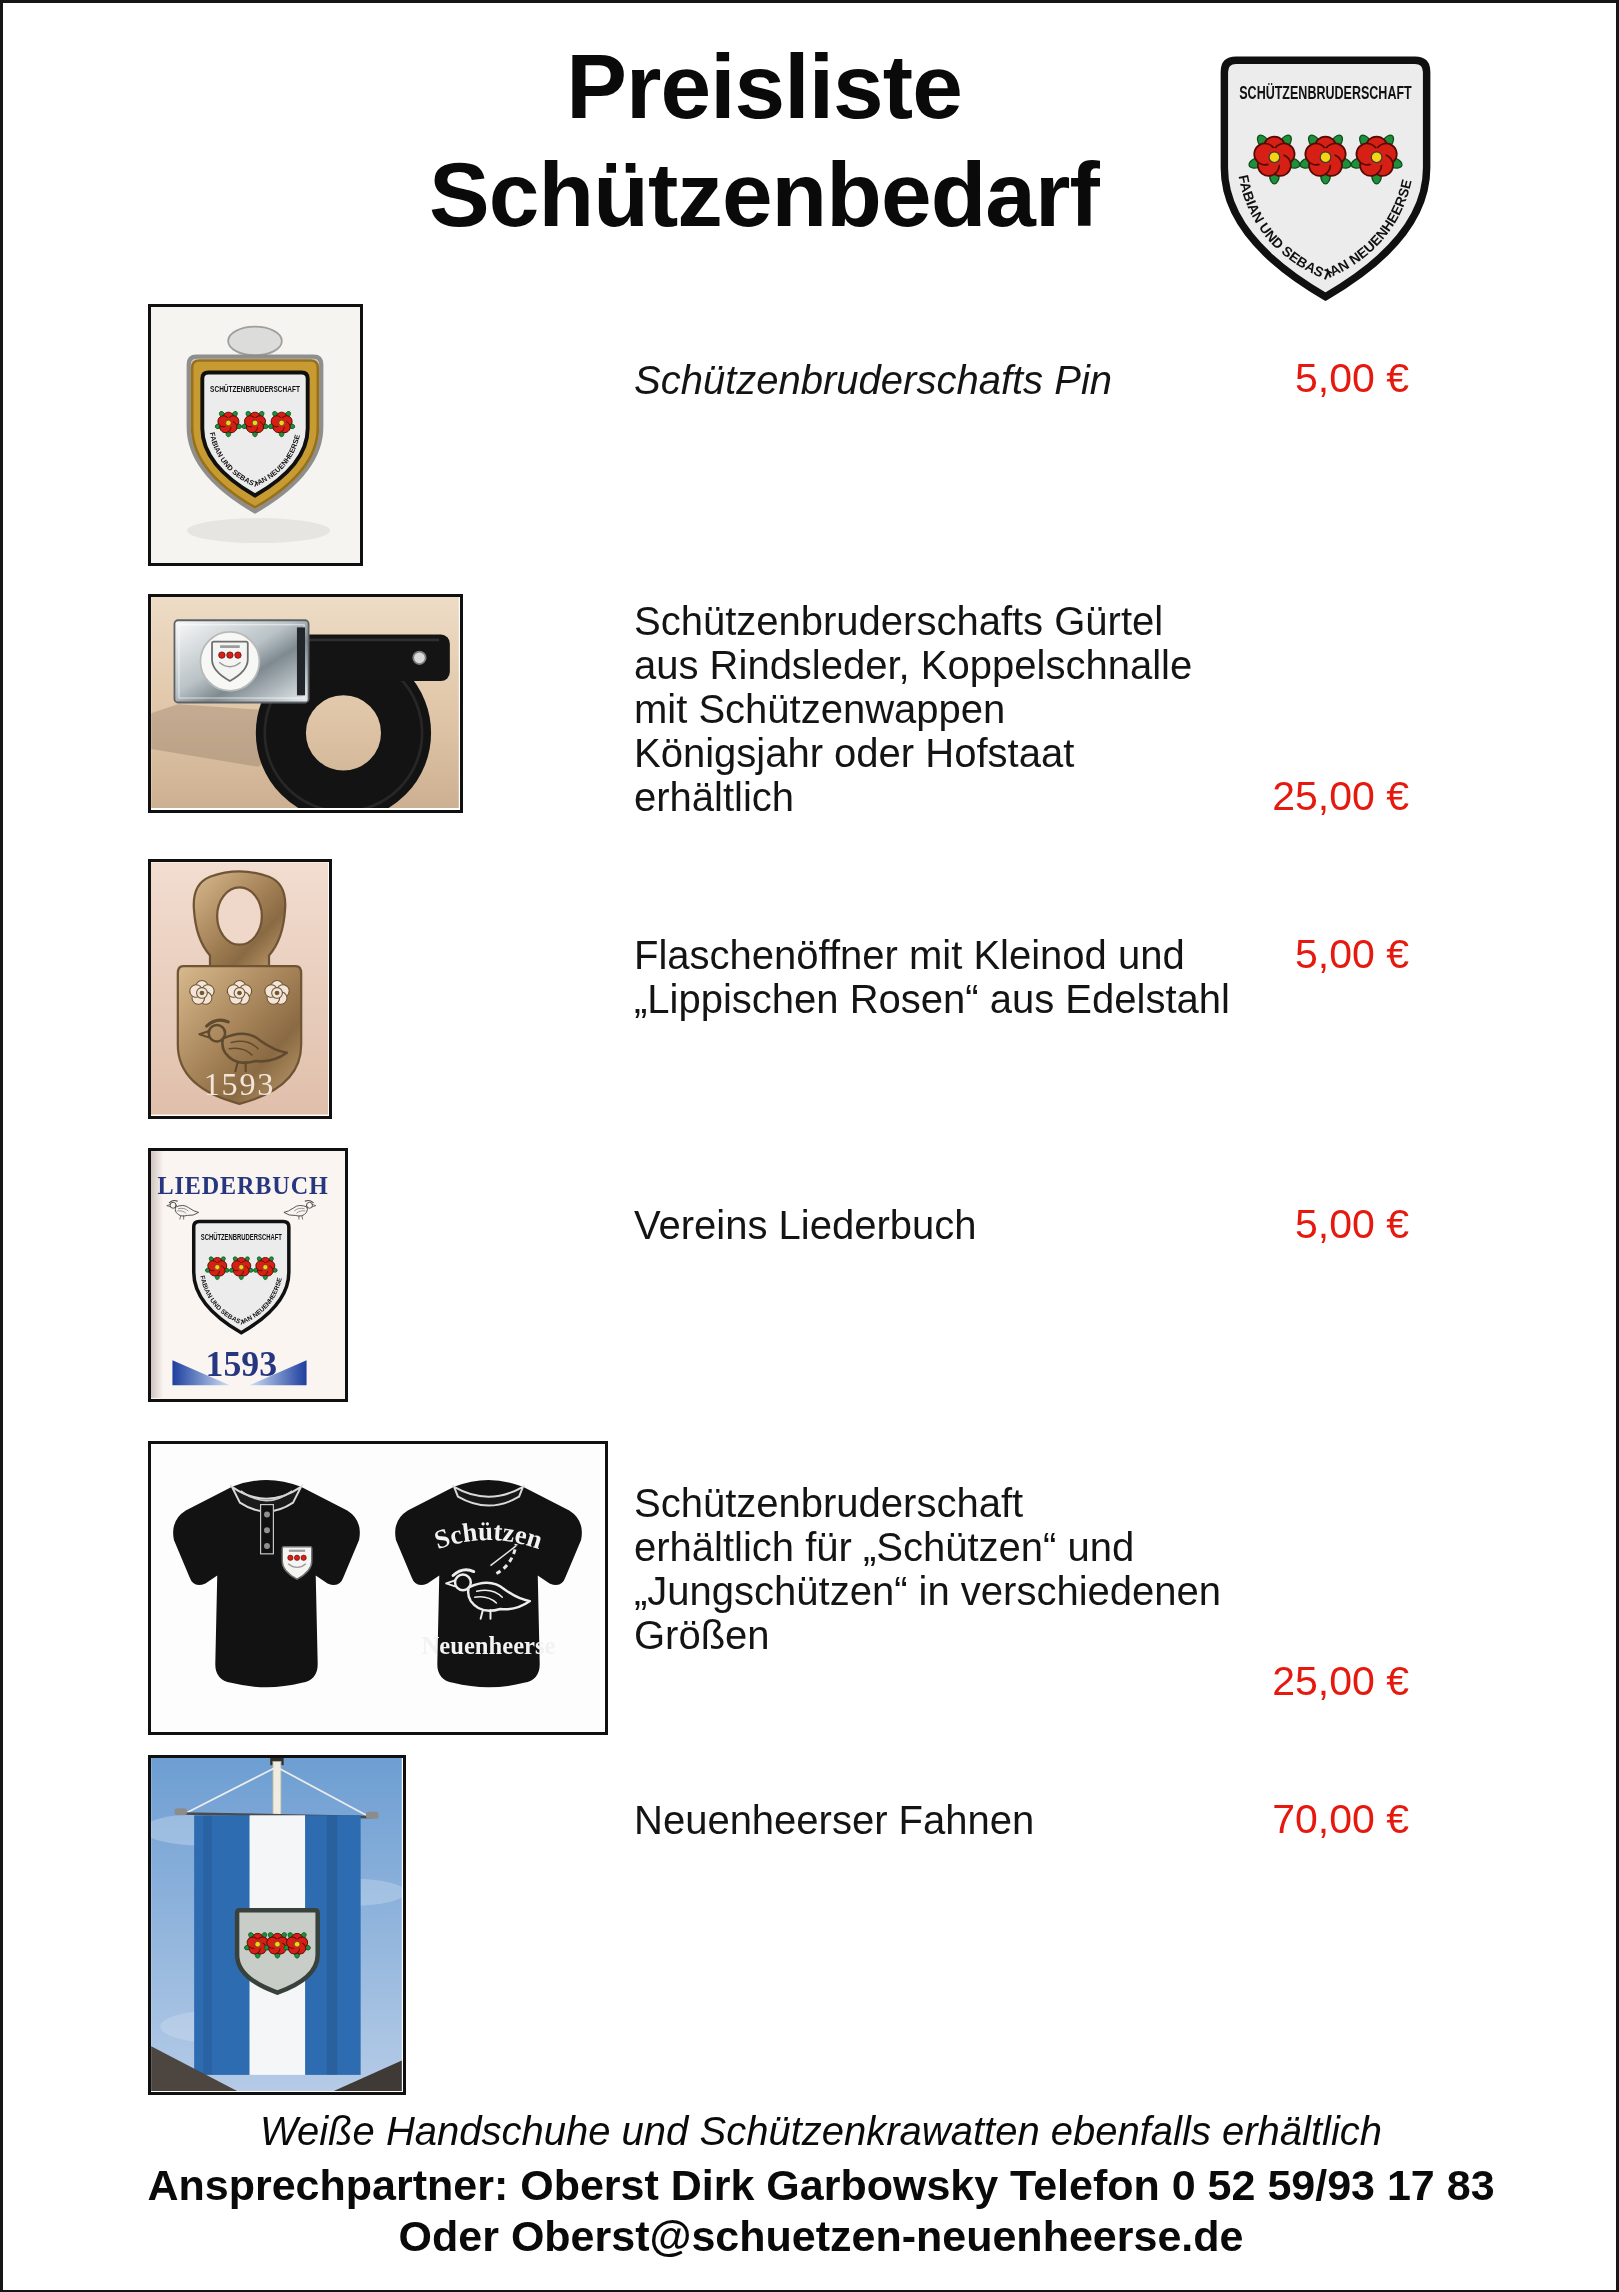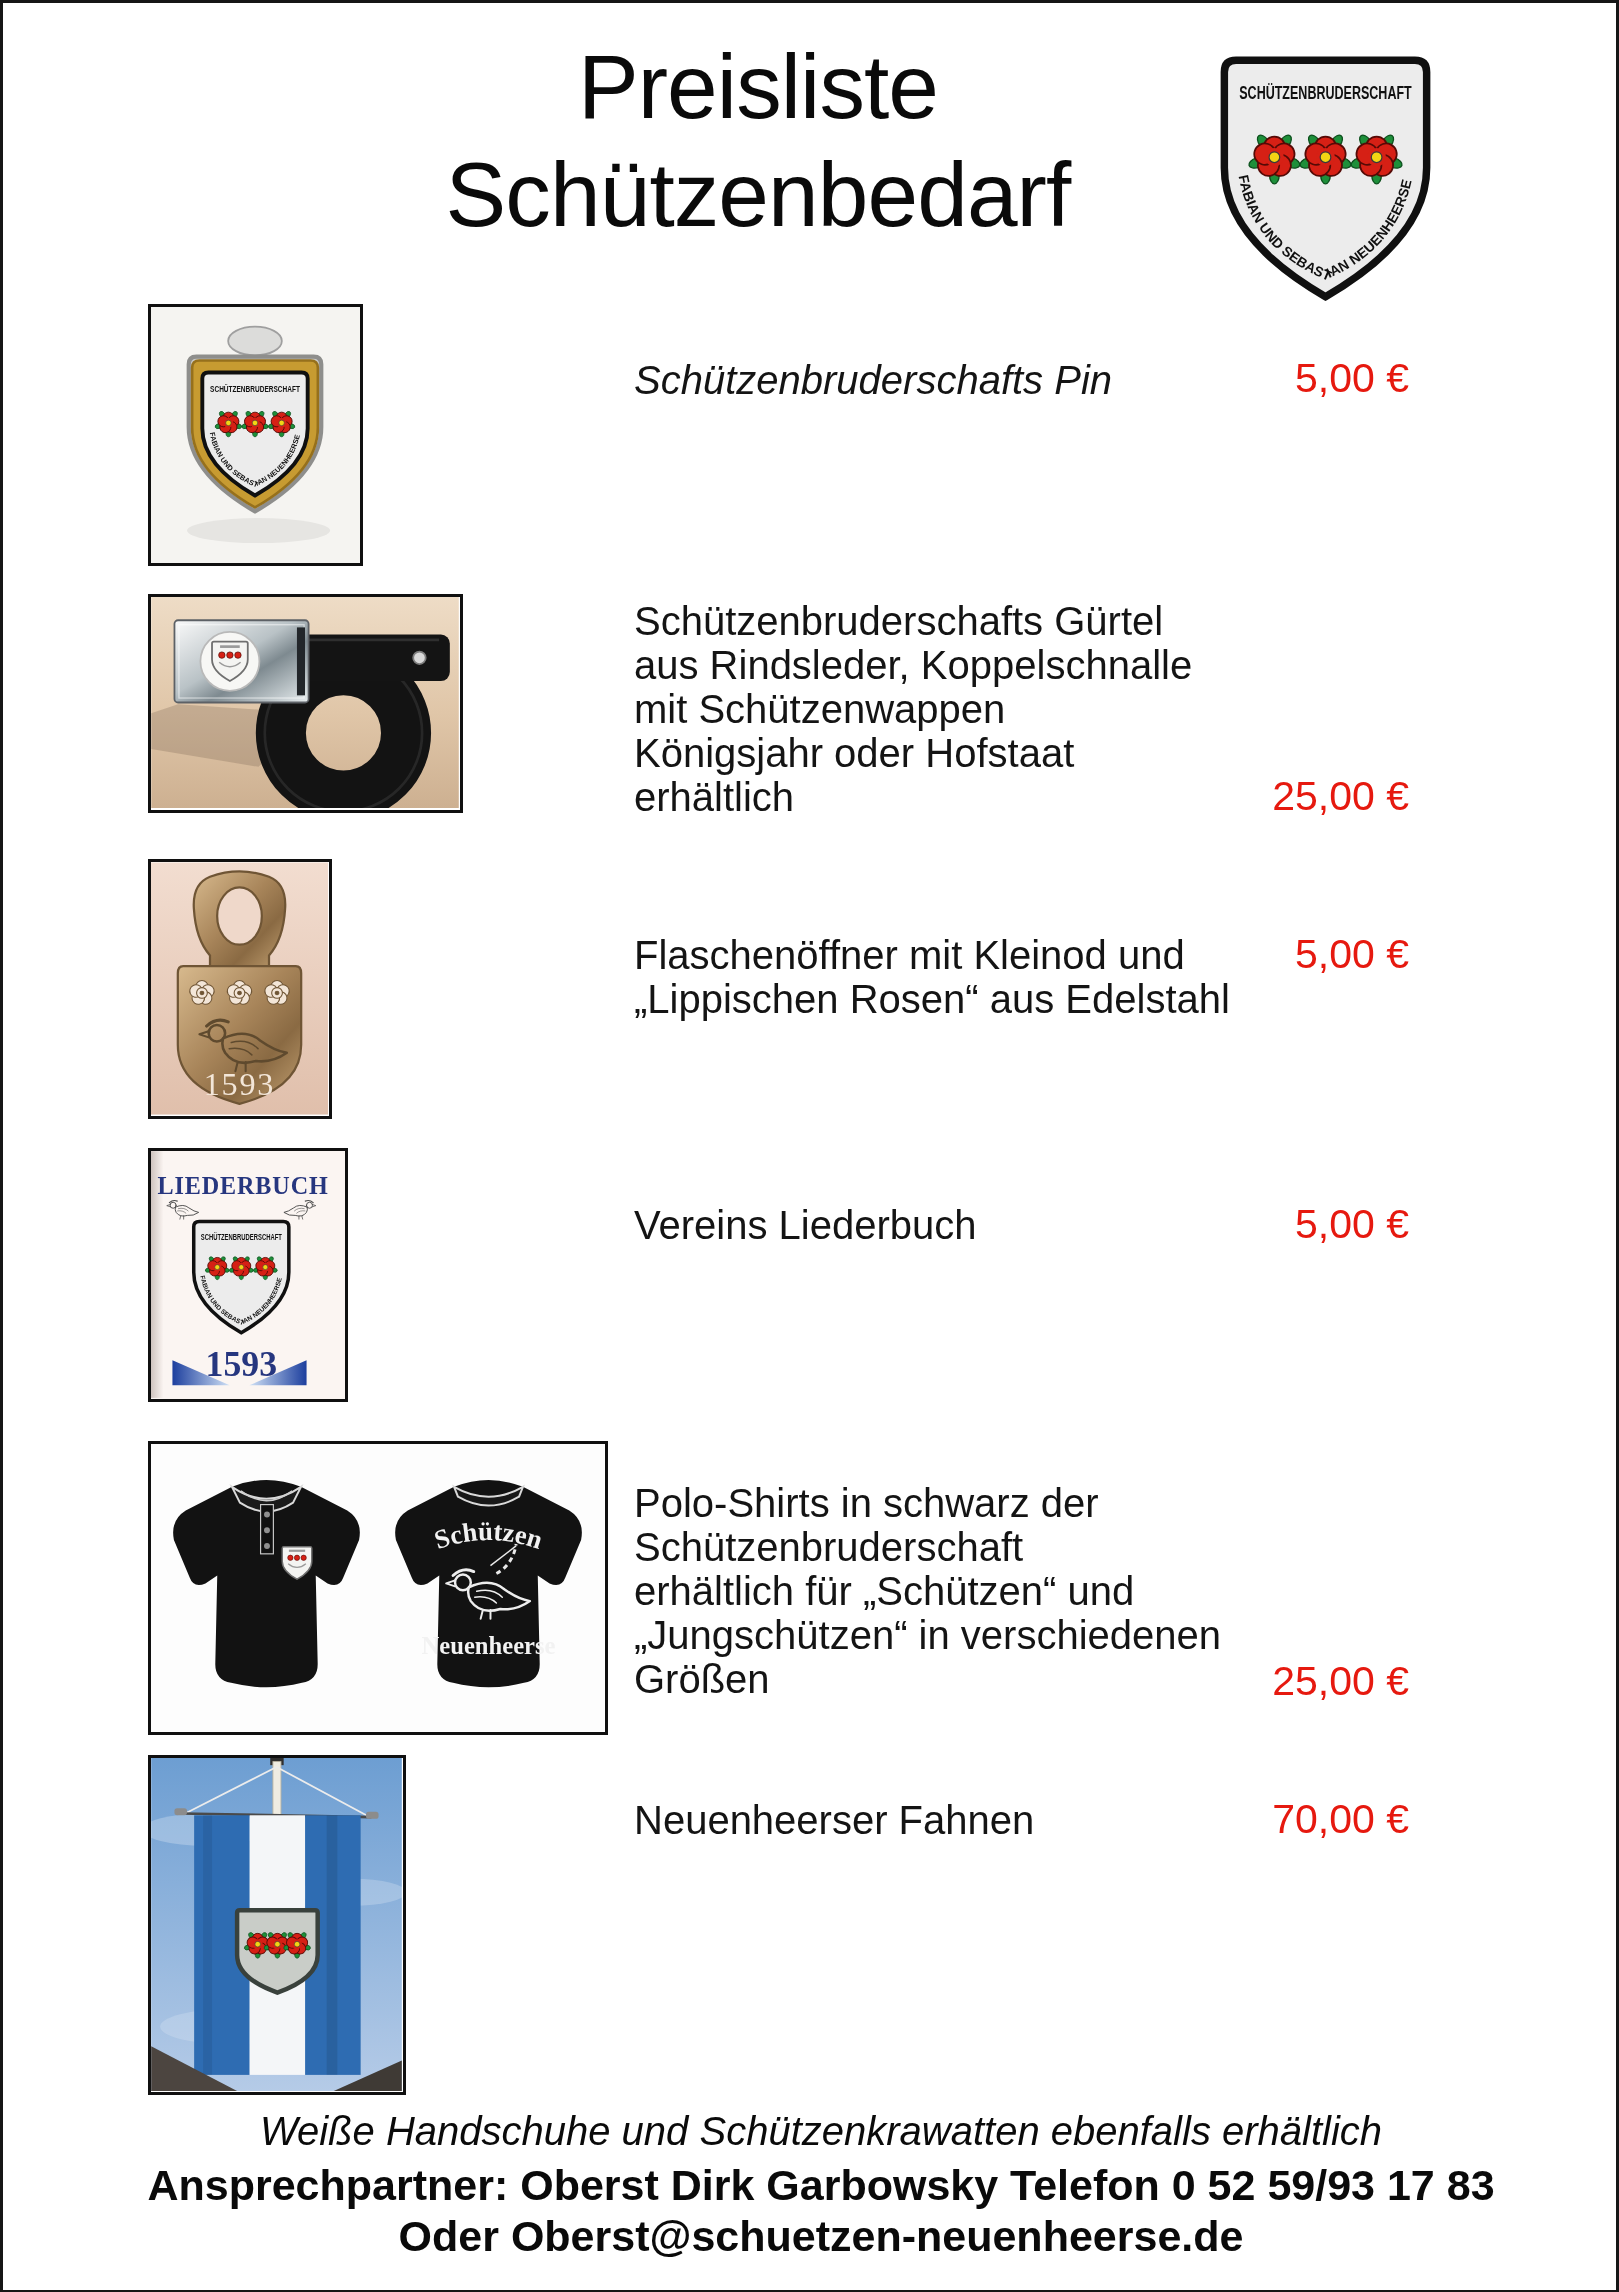--- a/index.html
+++ b/index.html
@@ -2,22 +2,22 @@
 <html style="font-size:14.3px"><head>
 <meta charset="utf-8">
 <style>
   html,body{margin:0;padding:0;background:#888;}
   .page{
     position:relative;width:1619px;height:2293px;box-sizing:border-box;
     background:#ffffff;border:3.6px solid #161616;overflow:hidden;
     font-family:"Liberation Sans", sans-serif;color:#141414;
   }
   .title{
-    position:absolute;left:101px;top:30px;width:1308px;text-align:center;
-    font-weight:normal;font-size:91px;line-height:108px;letter-spacing:-0.9px;color:#0a0a0a;
+    position:absolute;left:107px;top:30px;width:1308px;text-align:center;
+    font-weight:bold;font-size:91px;line-height:108px;letter-spacing:-0.9px;color:#0a0a0a;
   }
   .logo{position:absolute;left:1216px;top:52px;}
   .photo{
     position:absolute;box-sizing:border-box;border:3.6px solid #101010;background:#fff;
   }
   .photo svg{display:block;}
   .desc{
     position:absolute;left:631px;width:609px;font-size:40px;line-height:44px;color:#141414;
   }
   .price{
@@ -271,21 +271,20 @@
           <textPath href="#arcS" startOffset="50%" text-anchor="middle">Schützen</textPath>
         </text>
         <path d="M118,104 C126,100 136,90 138,74" fill="none" stroke="#e9e9e9" stroke-width="3" stroke-dasharray="5 4"></path>
         <path d="M138,76 L112,96" fill="none" stroke="#e9e9e9" stroke-width="1.5"></path>
         <use href="#birdArt" transform="translate(106,126)" color="#ededed"></use>
         <text x="110" y="186" text-anchor="middle" font-family="Liberation Serif, serif" font-size="25" font-weight="bold" fill="#f2f2f2">Neuenheerse</text>
       </g>
     </svg>
   </div>
   <div class="desc" style="top:1478px;">
-    <div>Polo-Shirts in schwarz der</div>
     <div>Schützenbruderschaft</div>
     <div>erhältlich für „Schützen“ und</div>
     <div>„Jungschützen“ in verschiedenen</div>
     <div>Größen</div>
   </div>
   <div class="price" style="top:1655px;">25,00 €</div>
 
   <div class="photo" style="left:145px;top:1752px;width:258px;height:340px;">
     <svg width="251" height="333" viewBox="0 0 280 372">
       <defs>

